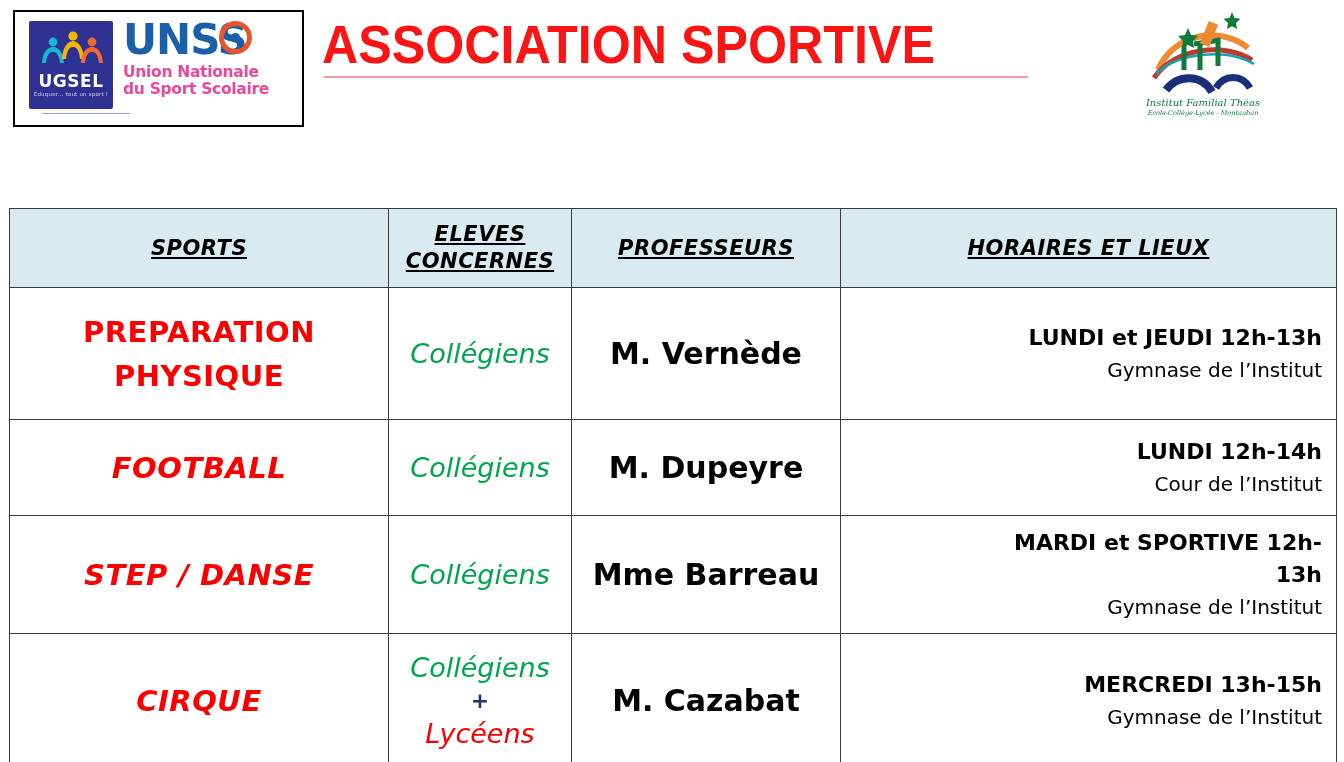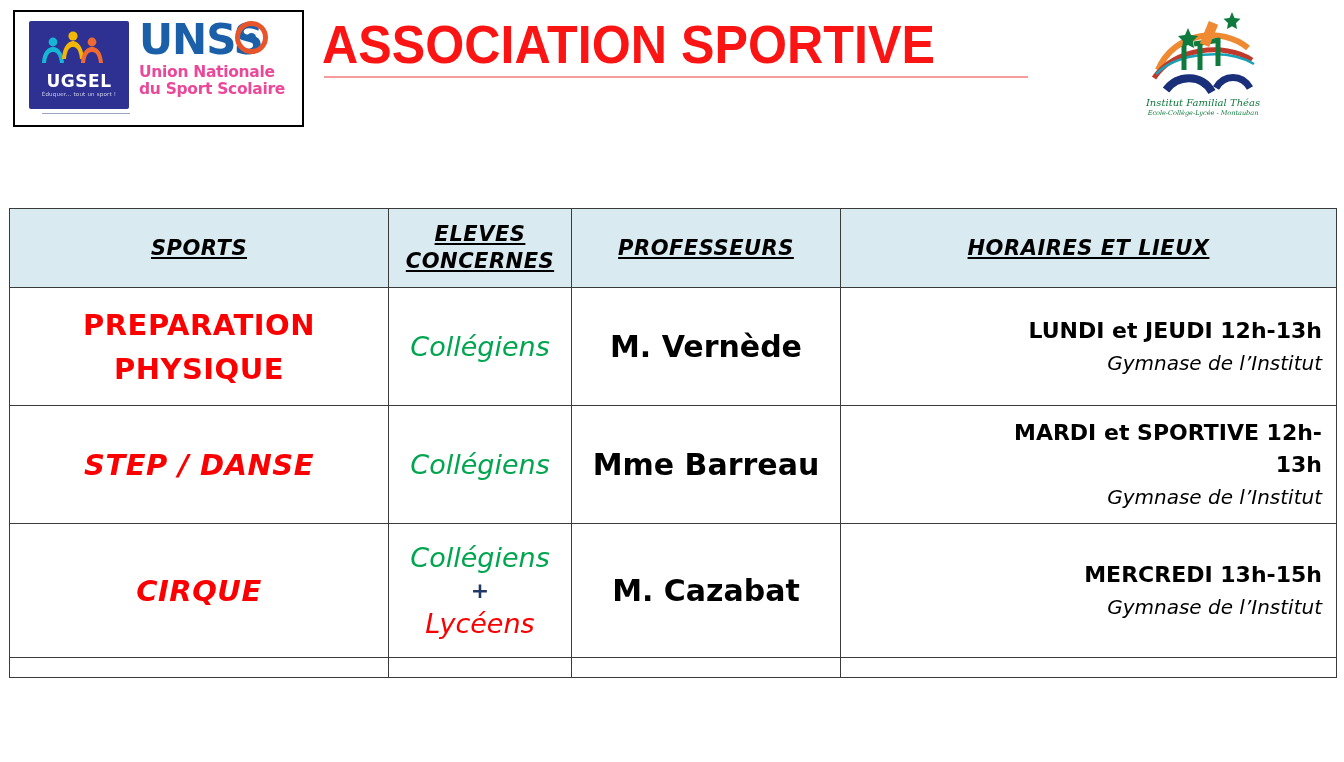--- a/index.html
+++ b/index.html
@@ -28,21 +28,21 @@
     top: 10px;
     width: 291px;
     height: 117px;
     border: 2px solid #000000;
     background: #ffffff;
     box-sizing: border-box;
     display: flex;
     align-items: flex-start;
   }
   .ugsel-tile {
-    width: 100px;
+    width: 84px;
     height: 88px;
     margin: 9px 0 0 14px;
     background: #2e3192;
     border-radius: 2px;
     position: relative;
     flex: 0 0 auto;
   }
   .ugsel-figs {
     position: absolute;
     left: 0; right: 0; top: 8px;
@@ -248,24 +248,23 @@
   .hor-time {
     font-weight: bold;
     font-size: 22px;
     line-height: 32px;
     display: block;
   }
   .hor-place {
     font-size: 20px;
     line-height: 32px;
     display: block;
-    font-style: italic;
-  }
-
-  .row-h-1 { height: 118px; }
+  }
+
+  .row-h-1 { height: 132px; }
   .row-h-2 { height: 96px; }
   .row-h-3 { height: 118px; }
   .row-h-4 { height: 134px; }
   .row-h-5 { height: 20px; }
 
   .partial-row td { border-bottom: none; }
 </style>
 </head>
 <body>
 
@@ -365,20 +364,39 @@
           <div class="cell-prof">M. Vernède</div>
         </td>
         <td>
           <div class="cell-horaire">
             <span class="hor-time">LUNDI et JEUDI 12h-13h</span>
             <span class="hor-place">Gymnase de l’Institut</span>
           </div>
         </td>
       </tr>
 
+      <tr class="row-h-2">
+        <td>
+          <div class="cell-sport ital">FOOTBALL</div>
+        </td>
+        <td>
+          <div class="cell-eleves">
+            <span class="eleve-coll">Collégiens</span>
+          </div>
+        </td>
+        <td>
+          <div class="cell-prof">M. Dupeyre</div>
+        </td>
+        <td>
+          <div class="cell-horaire">
+            <span class="hor-time">LUNDI 12h-14h</span>
+            <span class="hor-place">Cour de l’Institut</span>
+          </div>
+        </td>
+      </tr>
 
       <tr class="row-h-3">
         <td>
           <div class="cell-sport ital">STEP / DANSE</div>
         </td>
         <td>
           <div class="cell-eleves">
             <span class="eleve-coll">Collégiens</span>
           </div>
         </td>

